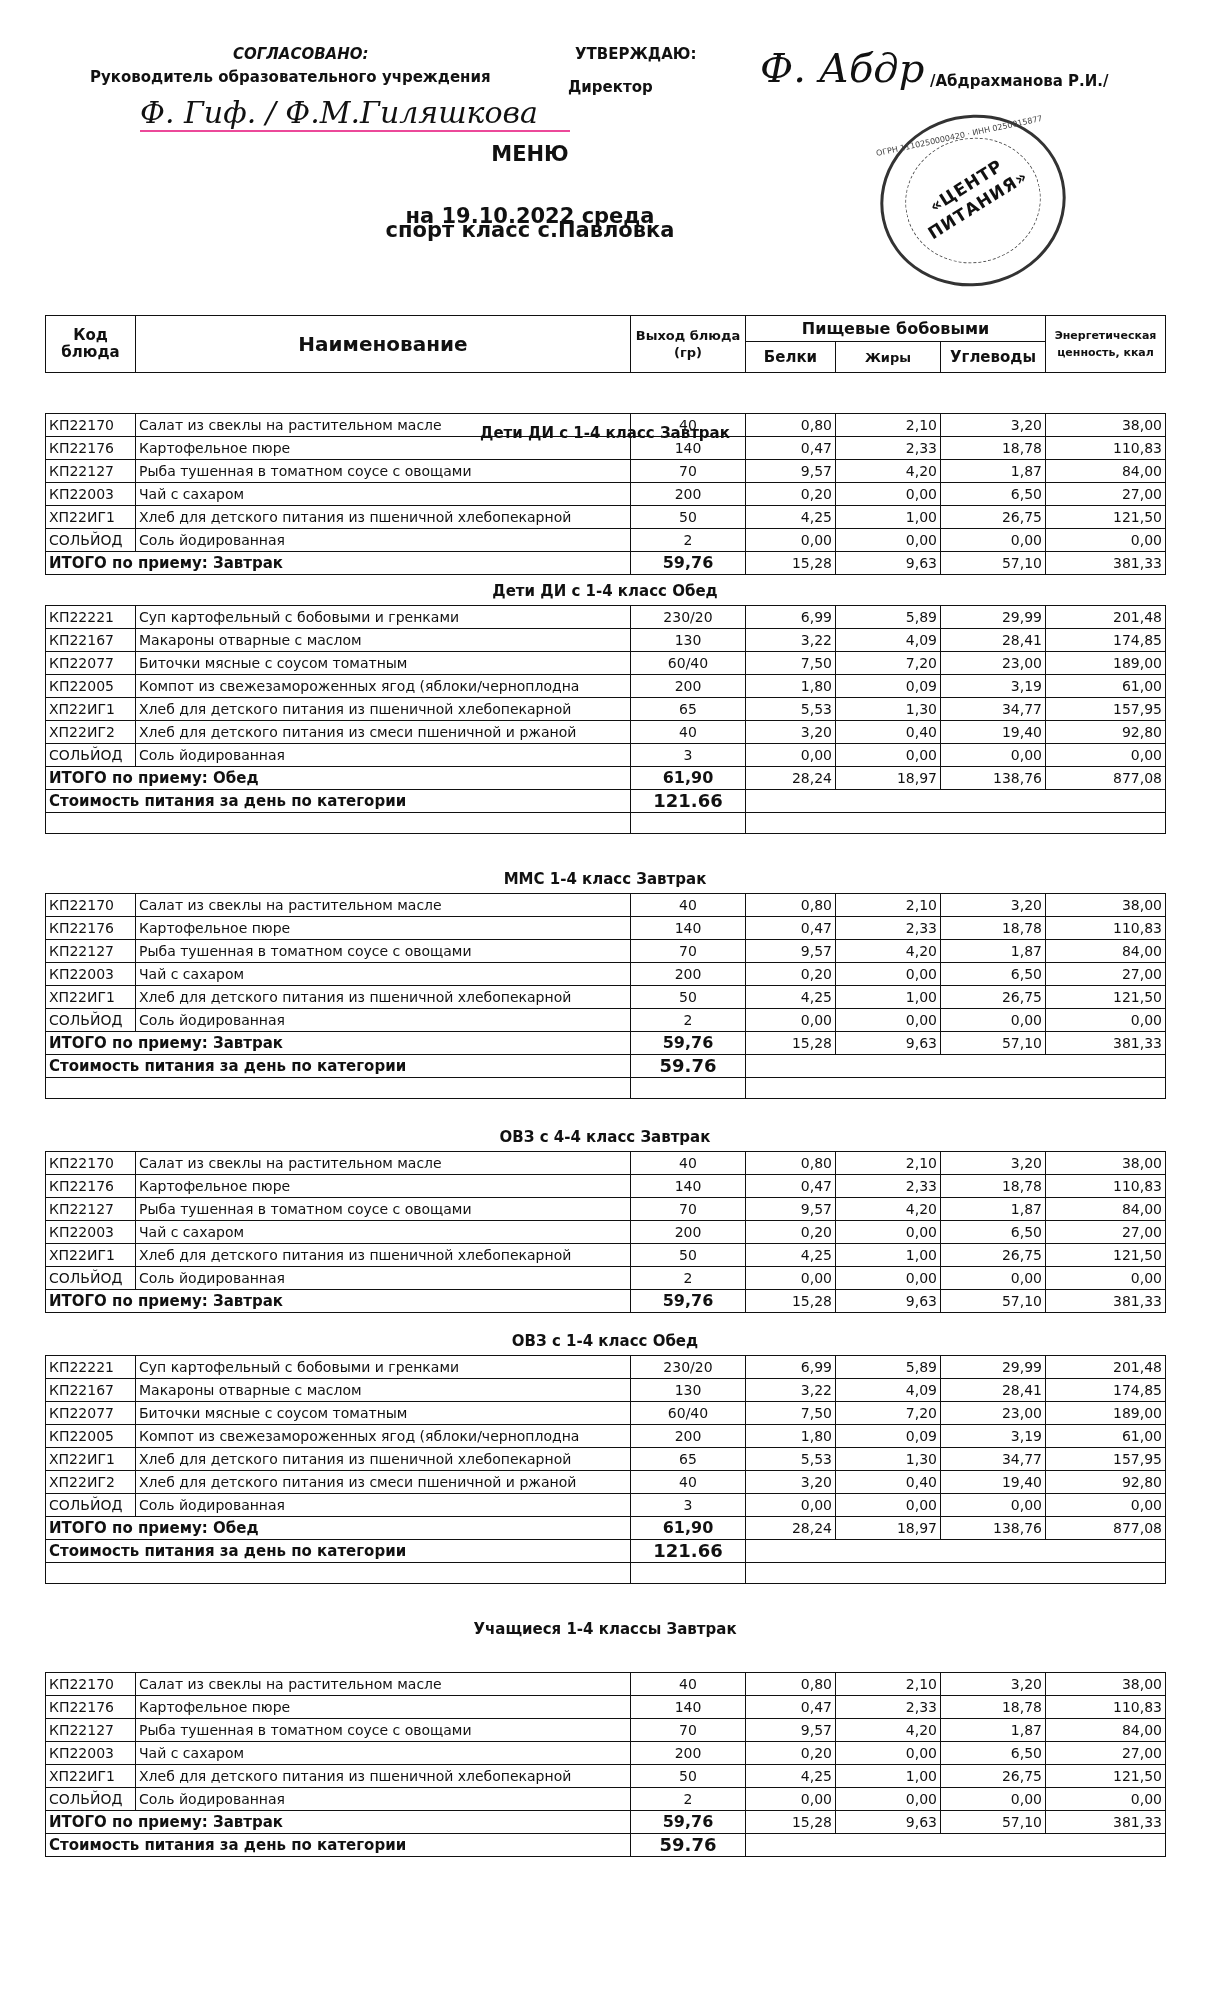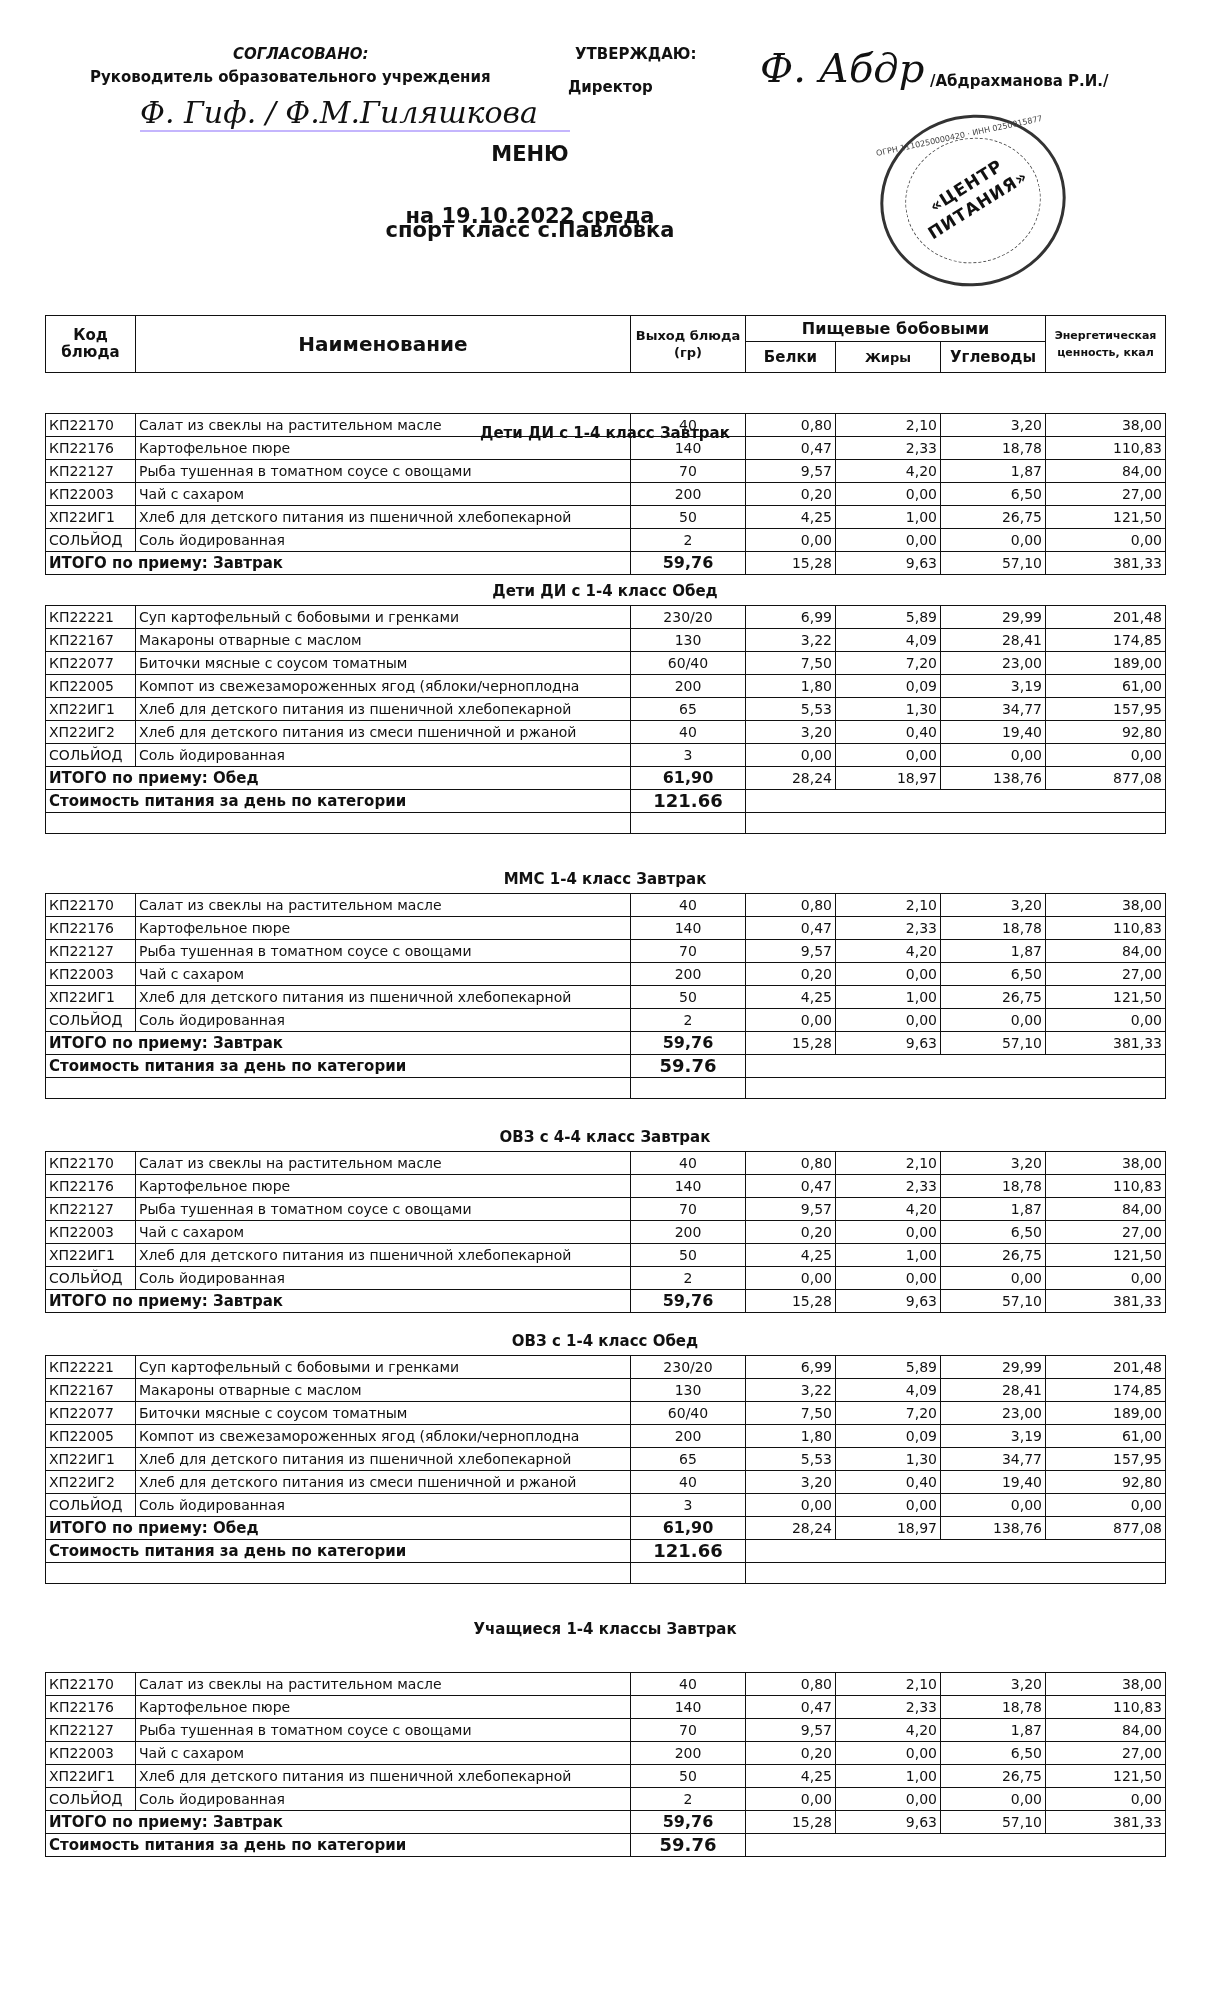--- a/index.html
+++ b/index.html
@@ -30,21 +30,21 @@
   tr.cost td.big { font-size:18px; text-align:center; }
   tr.blank td { height:20px; }
   .section-title { position:absolute; font-weight:bold; font-size:15px; text-align:center; left:45px; width:1120px; }
   .thead th { font-weight:bold; text-align:center; line-height:17px; white-space:normal; }
 </style>
 </head>
 <body>
 
 <div class="abs hdr-b" style="left:233px;top:45px;font-style:italic;">СОГЛАСОВАНО:</div>
 <div class="abs hdr-b" style="left:90px;top:68px;">Руководитель образовательного учреждения</div>
-<div class="abs sig" style="left:140px;top:95px;font-size:30px;border-bottom:2px solid #c4b5fd;width:430px;">Ф. Гиф. / Ф.М.Гиляшкова</div>
+<div class="abs sig" style="left:140px;top:95px;font-size:30px;border-bottom:2px solid #ec4899;width:430px;">Ф. Гиф. / Ф.М.Гиляшкова</div>
 <div class="abs hdr-b" style="left:575px;top:45px;">УТВЕРЖДАЮ:</div>
 <div class="abs hdr-b" style="left:568px;top:78px;">Директор</div>
 <div class="abs sig" style="left:760px;top:45px;font-size:40px;">Ф. Абдр</div>
 <div class="abs hdr-b" style="left:930px;top:72px;">/Абдрахманова Р.И./</div>
 
 <div class="abs stamp">
   <div class="inner"></div>
   <div class="ring">ОГРН 1110250000420 · ИНН 0250015877</div>
   <div class="txt">
     <div>«ЦЕНТР</div>

